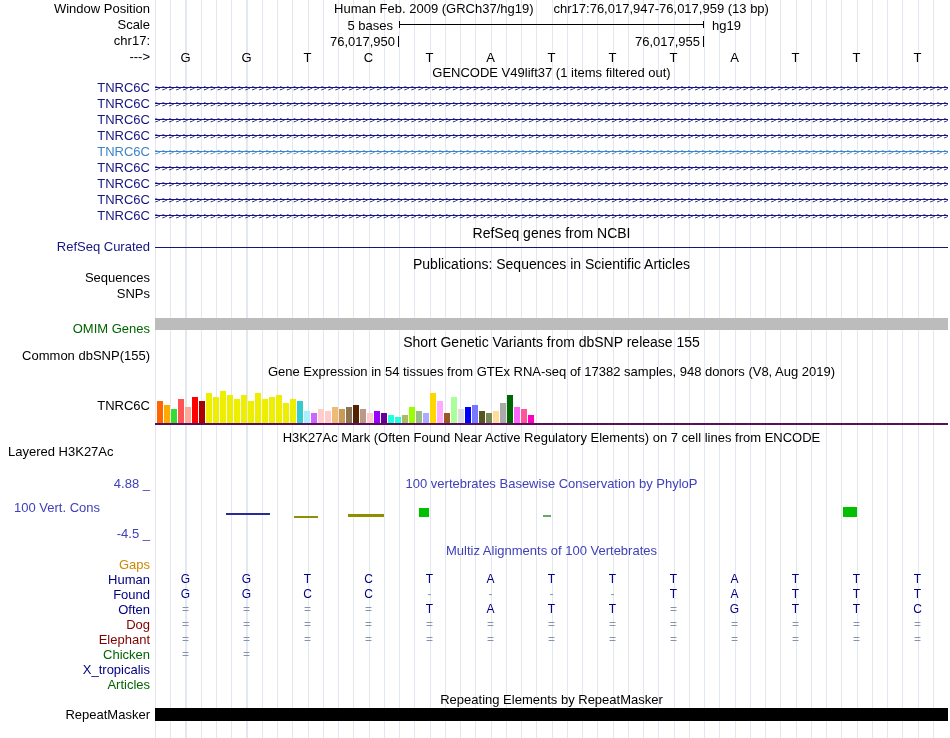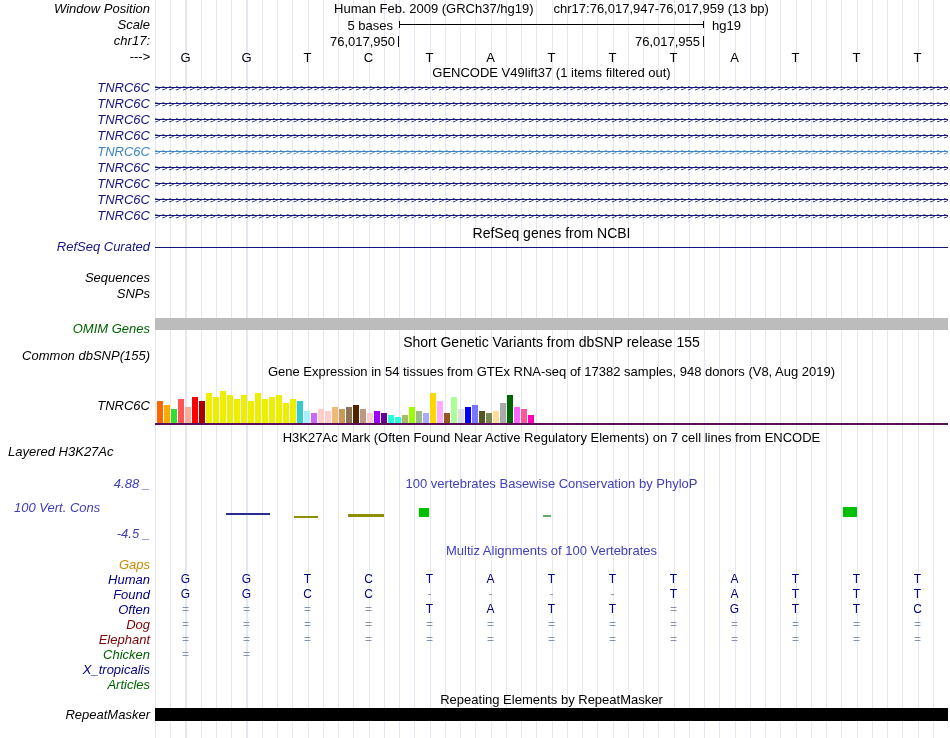--- a/index.html
+++ b/index.html
@@ -6,22 +6,22 @@
   html,body { margin:0; padding:0; background:#fff; }
   #page {
     position:relative; width:950px; height:738px; overflow:hidden;
     background:#fff; color:#000;
     font-family:"Liberation Sans","DejaVu Sans",sans-serif; font-size:13px;
   }
   #gridlines {
     position:absolute; left:155px; top:0; width:793px; height:738px;
     background-image:repeating-linear-gradient(to right,#e3e7f0 0,#e3e7f0 1px,transparent 1px,transparent 15.25px);
   }
-  .llabel { position:absolute; left:0; width:150px; text-align:right; line-height:14px; white-space:nowrap;font-style:italic; }
-  .llabel-left { position:absolute; text-align:center; line-height:14px; white-space:nowrap;font-style:italic; }
+  .llabel { position:absolute; left:0; width:150px; text-align:right; line-height:14px; white-space:nowrap; }
+  .llabel-left { position:absolute; text-align:center; line-height:14px; white-space:nowrap; }
   .ctitle { position:absolute; left:155px; width:793px; text-align:center; line-height:14px; white-space:nowrap; }
   .small { font-size:14px; }
   .cols { position:absolute; left:155px; width:793px; display:flex; line-height:16px; }
   .cols span { width:61px; text-align:center; }
   .mcells { font-size:12px; line-height:15px; color:#000080; }
   .mcells .muted { color:#8494ad; }
   .generow-arrows {
     position:absolute; left:155px; width:793px; height:16px; overflow:hidden;
     font-family:"DejaVu Sans Mono",monospace; font-size:9px; letter-spacing:1.5px;
     line-height:16px; white-space:nowrap;
@@ -95,20 +95,21 @@
       <div class="llabel" style="top: 193px; color: rgb(21, 21, 127);">TNRC6C</div>
       <div class="generow-arrows" style="top: 192px; color: rgb(21, 21, 127);">&gt;&gt;&gt;&gt;&gt;&gt;&gt;&gt;&gt;&gt;&gt;&gt;&gt;&gt;&gt;&gt;&gt;&gt;&gt;&gt;&gt;&gt;&gt;&gt;&gt;&gt;&gt;&gt;&gt;&gt;&gt;&gt;&gt;&gt;&gt;&gt;&gt;&gt;&gt;&gt;&gt;&gt;&gt;&gt;&gt;&gt;&gt;&gt;&gt;&gt;&gt;&gt;&gt;&gt;&gt;&gt;&gt;&gt;&gt;&gt;&gt;&gt;&gt;&gt;&gt;&gt;&gt;&gt;&gt;&gt;&gt;&gt;&gt;&gt;&gt;&gt;&gt;&gt;&gt;&gt;&gt;&gt;&gt;&gt;&gt;&gt;&gt;&gt;&gt;&gt;&gt;&gt;&gt;&gt;&gt;&gt;&gt;&gt;&gt;&gt;&gt;&gt;&gt;&gt;&gt;&gt;&gt;&gt;&gt;&gt;&gt;&gt;&gt;&gt;&gt;&gt;&gt;&gt;&gt;&gt;&gt;&gt;&gt;&gt;&gt;&gt;&gt;&gt;&gt;&gt;&gt;&gt;&gt;&gt;&gt;&gt;&gt;&gt;&gt;&gt;&gt;&gt;&gt;&gt;&gt;&gt;&gt;&gt;&gt;&gt;&gt;&gt;&gt;&gt;&gt;&gt;&gt;&gt;&gt;&gt;</div>
       <div class="llabel" style="top: 209px; color: rgb(21, 21, 127);">TNRC6C</div>
       <div class="generow-arrows" style="top: 208px; color: rgb(21, 21, 127);">&gt;&gt;&gt;&gt;&gt;&gt;&gt;&gt;&gt;&gt;&gt;&gt;&gt;&gt;&gt;&gt;&gt;&gt;&gt;&gt;&gt;&gt;&gt;&gt;&gt;&gt;&gt;&gt;&gt;&gt;&gt;&gt;&gt;&gt;&gt;&gt;&gt;&gt;&gt;&gt;&gt;&gt;&gt;&gt;&gt;&gt;&gt;&gt;&gt;&gt;&gt;&gt;&gt;&gt;&gt;&gt;&gt;&gt;&gt;&gt;&gt;&gt;&gt;&gt;&gt;&gt;&gt;&gt;&gt;&gt;&gt;&gt;&gt;&gt;&gt;&gt;&gt;&gt;&gt;&gt;&gt;&gt;&gt;&gt;&gt;&gt;&gt;&gt;&gt;&gt;&gt;&gt;&gt;&gt;&gt;&gt;&gt;&gt;&gt;&gt;&gt;&gt;&gt;&gt;&gt;&gt;&gt;&gt;&gt;&gt;&gt;&gt;&gt;&gt;&gt;&gt;&gt;&gt;&gt;&gt;&gt;&gt;&gt;&gt;&gt;&gt;&gt;&gt;&gt;&gt;&gt;&gt;&gt;&gt;&gt;&gt;&gt;&gt;&gt;&gt;&gt;&gt;&gt;&gt;&gt;&gt;&gt;&gt;&gt;&gt;&gt;&gt;&gt;&gt;&gt;&gt;&gt;&gt;&gt;&gt;</div>
     </div>
 
   <div class="ctitle small" style="top:226px">RefSeq genes from NCBI</div>
   <div class="llabel" style="top: 240px; color: rgb(21, 21, 127);" id="refseq-label">RefSeq Curated</div>
   <div class="hline" style="top: 247px; height: 1px; background: rgb(21, 21, 127);" id="refseq-line"></div>
 
+  <div class="ctitle small" style="top:257px">Publications: Sequences in Scientific Articles</div>
   <div class="llabel" style="top:271px">Sequences</div>
   <div class="llabel" style="top:287px">SNPs</div>
 
   <div class="llabel" style="top: 322px; color: rgb(0, 100, 0);" id="omim-label">OMIM Genes</div>
   <div class="hline" style="top: 318px; height: 12px; background: rgb(188, 188, 188);" id="omim-bar"></div>
 
   <div class="ctitle small" style="top:335px">Short Genetic Variants from dbSNP release 155</div>
   <div class="llabel" style="top:349px">Common dbSNP(155)</div>
 
   <div class="ctitle" style="top:365px">Gene Expression in 54 tissues from GTEx RNA-seq of 17382 samples, 948 donors (V8, Aug 2019)</div>

